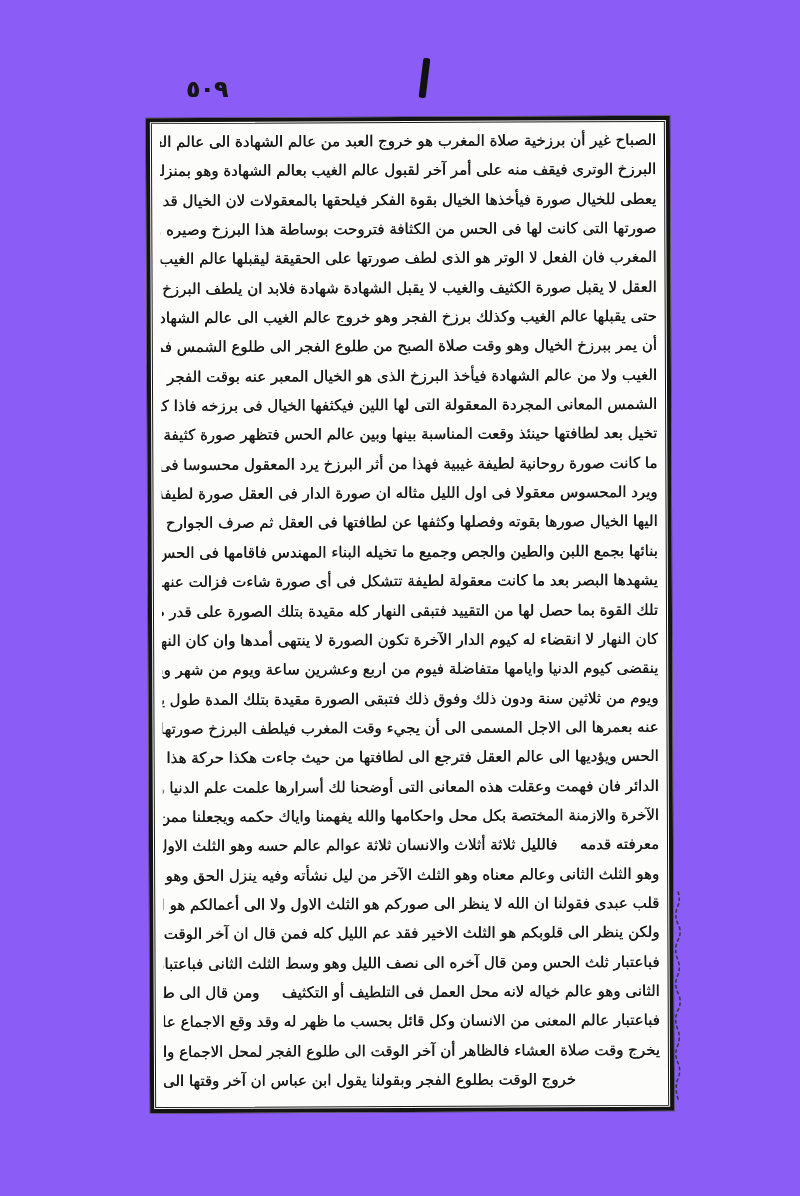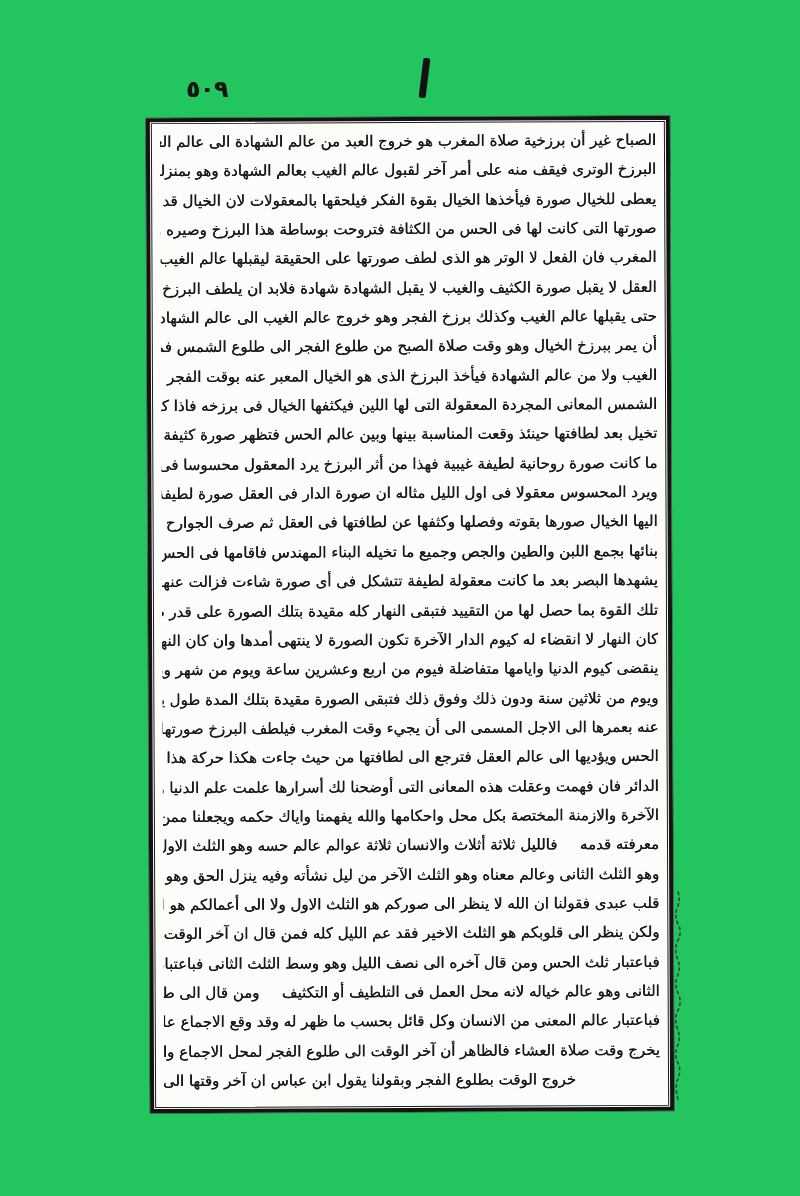--- a/index.html
+++ b/index.html
@@ -5,21 +5,21 @@
     html, body {
       margin: 0;
       padding: 0;
       background: #fbfbf8;
       font-family: "DejaVu Sans", sans-serif;
     }
     .scan-page {
       position: relative;
       width: 800px;
       height: 1196px;
-      background: #22c55e;
+      background: #8b5cf6;
       overflow: hidden;
       color: #1b1b1b;
     }
     .page-number {
       position: absolute;
       top: 76px;
       left: 186px;
       font-size: 23px;
       font-weight: bold;
       letter-spacing: 3px;

